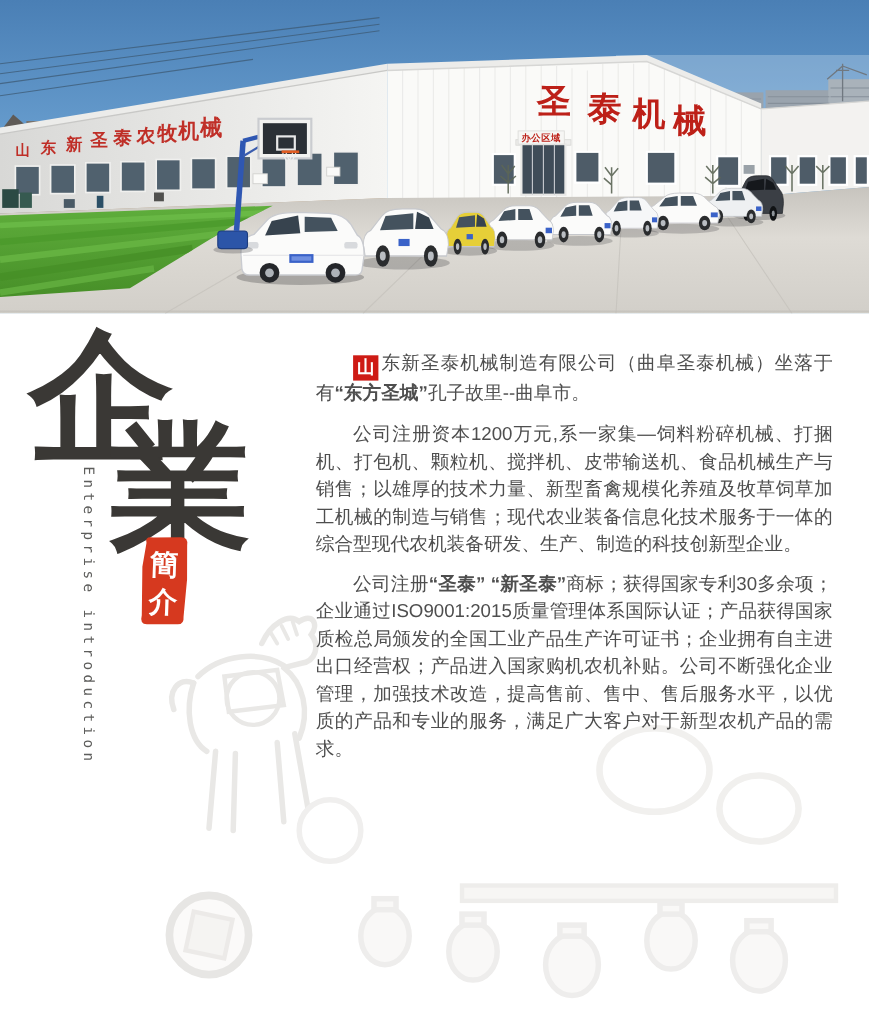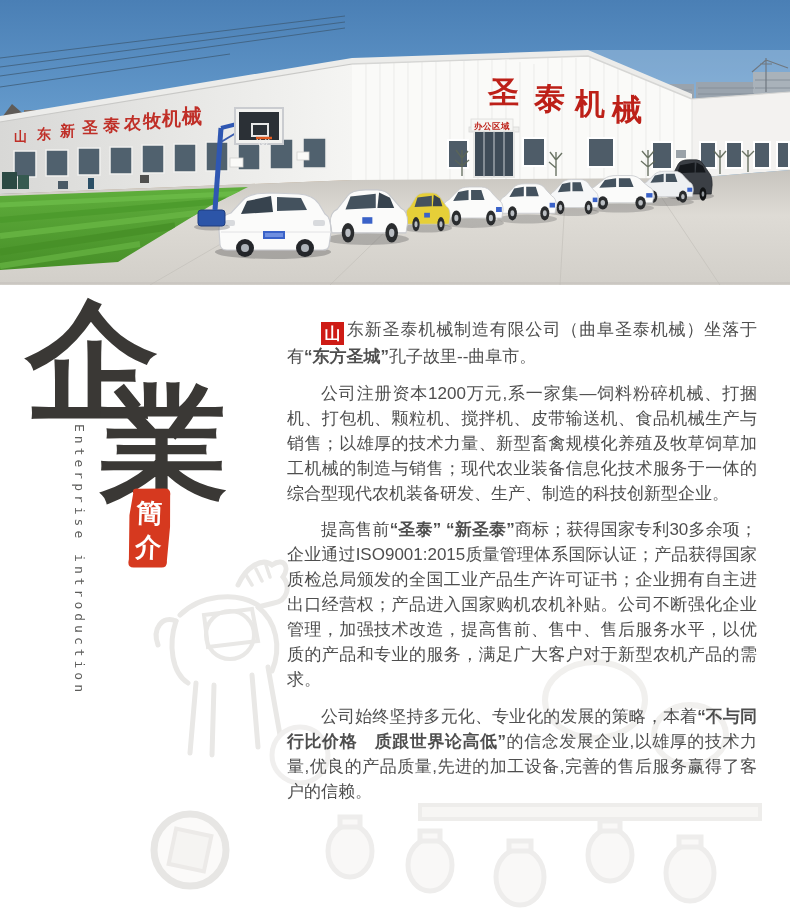--- a/index.html
+++ b/index.html
@@ -329,17 +329,16 @@
     <g transform="rotate(2 25 42)">
       <path d="M8,8 Q6,2 14,3 L38,2 Q46,1 45,9 L46,40 L44,74 Q45,82 37,81 L12,82 Q4,83 6,74 L5,30 Z" fill="#d6391f"></path>
       <text x="25" y="36" font-size="26" text-anchor="middle" fill="#ffffff" font-weight="bold" font-family="DejaVu Serif, serif">簡</text>
       <text x="25" y="70" font-size="26" text-anchor="middle" fill="#ffffff" font-weight="bold" font-family="DejaVu Serif, serif">介</text>
     </g>
   </svg>
 
   <div id="article">
       <p class="para"><span class="dropcap">山</span><span>东新圣泰机械制造有限公司（曲阜圣泰机械）坐落于有</span><span class="b">“东方圣城”</span><span>孔子故里--曲阜市。</span></p>
       <p class="para"><span>公司注册资本1200万元,系一家集—饲料粉碎机械、打捆机、打包机、颗粒机、搅拌机、皮带输送机、食品机械生产与销售；以雄厚的技术力量、新型畜禽规模化养殖及牧草饲草加工机械的制造与销售；现代农业装备信息化技术服务于一体的综合型现代农机装备研发、生产、制造的科技创新型企业。</span></p>
-      <p class="para"><span>提高售前</span><span class="b">“圣泰” “新圣泰”</span><span>商标；获得国家专利30多余项；企业通过ISO9001:2015质量管理体系国际认证；产品获得国家质检总局颁发的全国工业产品生产许可证书；企业拥有自主进出口经营权；产品进入国家购机农机补贴。公司不断强化企业管理，加强技术改造，提高售前、售中、售后服务水平，以优质的产品和专业的服务，满足广大客户对于新型农机产品的需求。</span></p>
-      <p class="para"><span>公司始终坚持多元化、专业化的发展的策略，本着</span><span class="b">“不与同行比价格　质跟世界论高低”</span><span>的信念发展企业,以雄厚的技术力量,优良的产品质量,先进的加工设备,完善的售后服务赢得了客户的信赖。</span></p>
+      <p class="para"><span>公司注册</span><span class="b">“圣泰” “新圣泰”</span><span>商标；获得国家专利30多余项；企业通过ISO9001:2015质量管理体系国际认证；产品获得国家质检总局颁发的全国工业产品生产许可证书；企业拥有自主进出口经营权；产品进入国家购机农机补贴。公司不断强化企业管理，加强技术改造，提高售前、售中、售后服务水平，以优质的产品和专业的服务，满足广大客户对于新型农机产品的需求。</span></p>
     </div>
 
 </div>
 
 </body></html>

